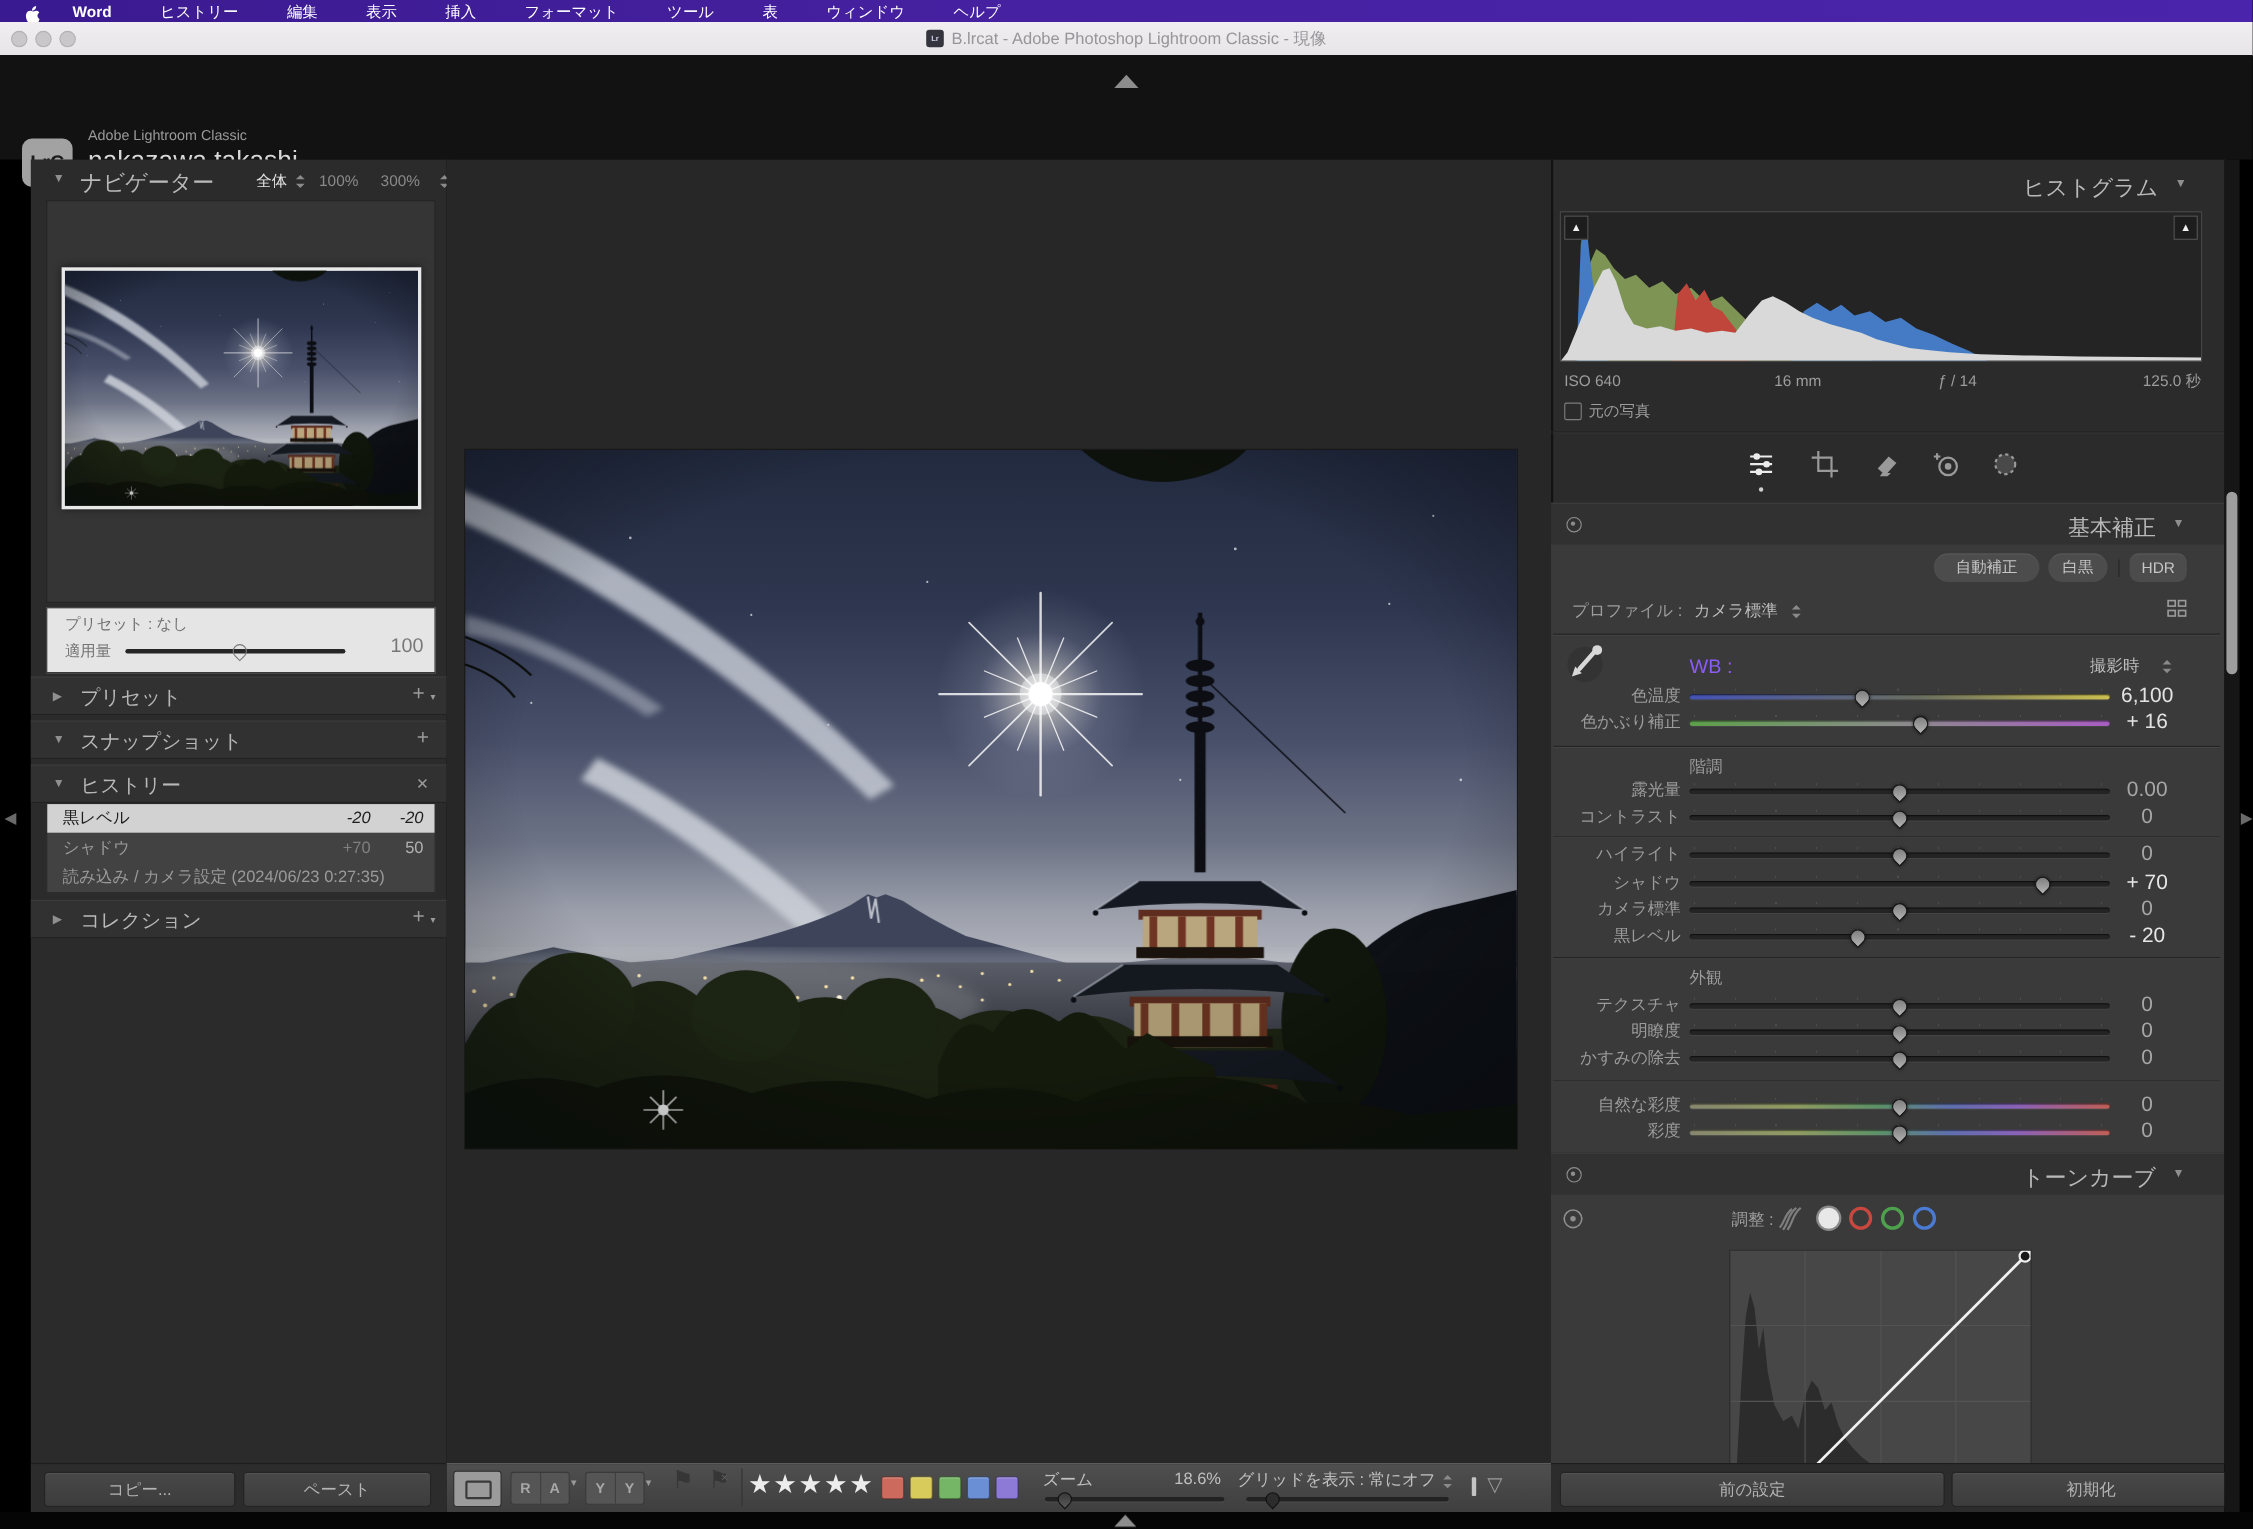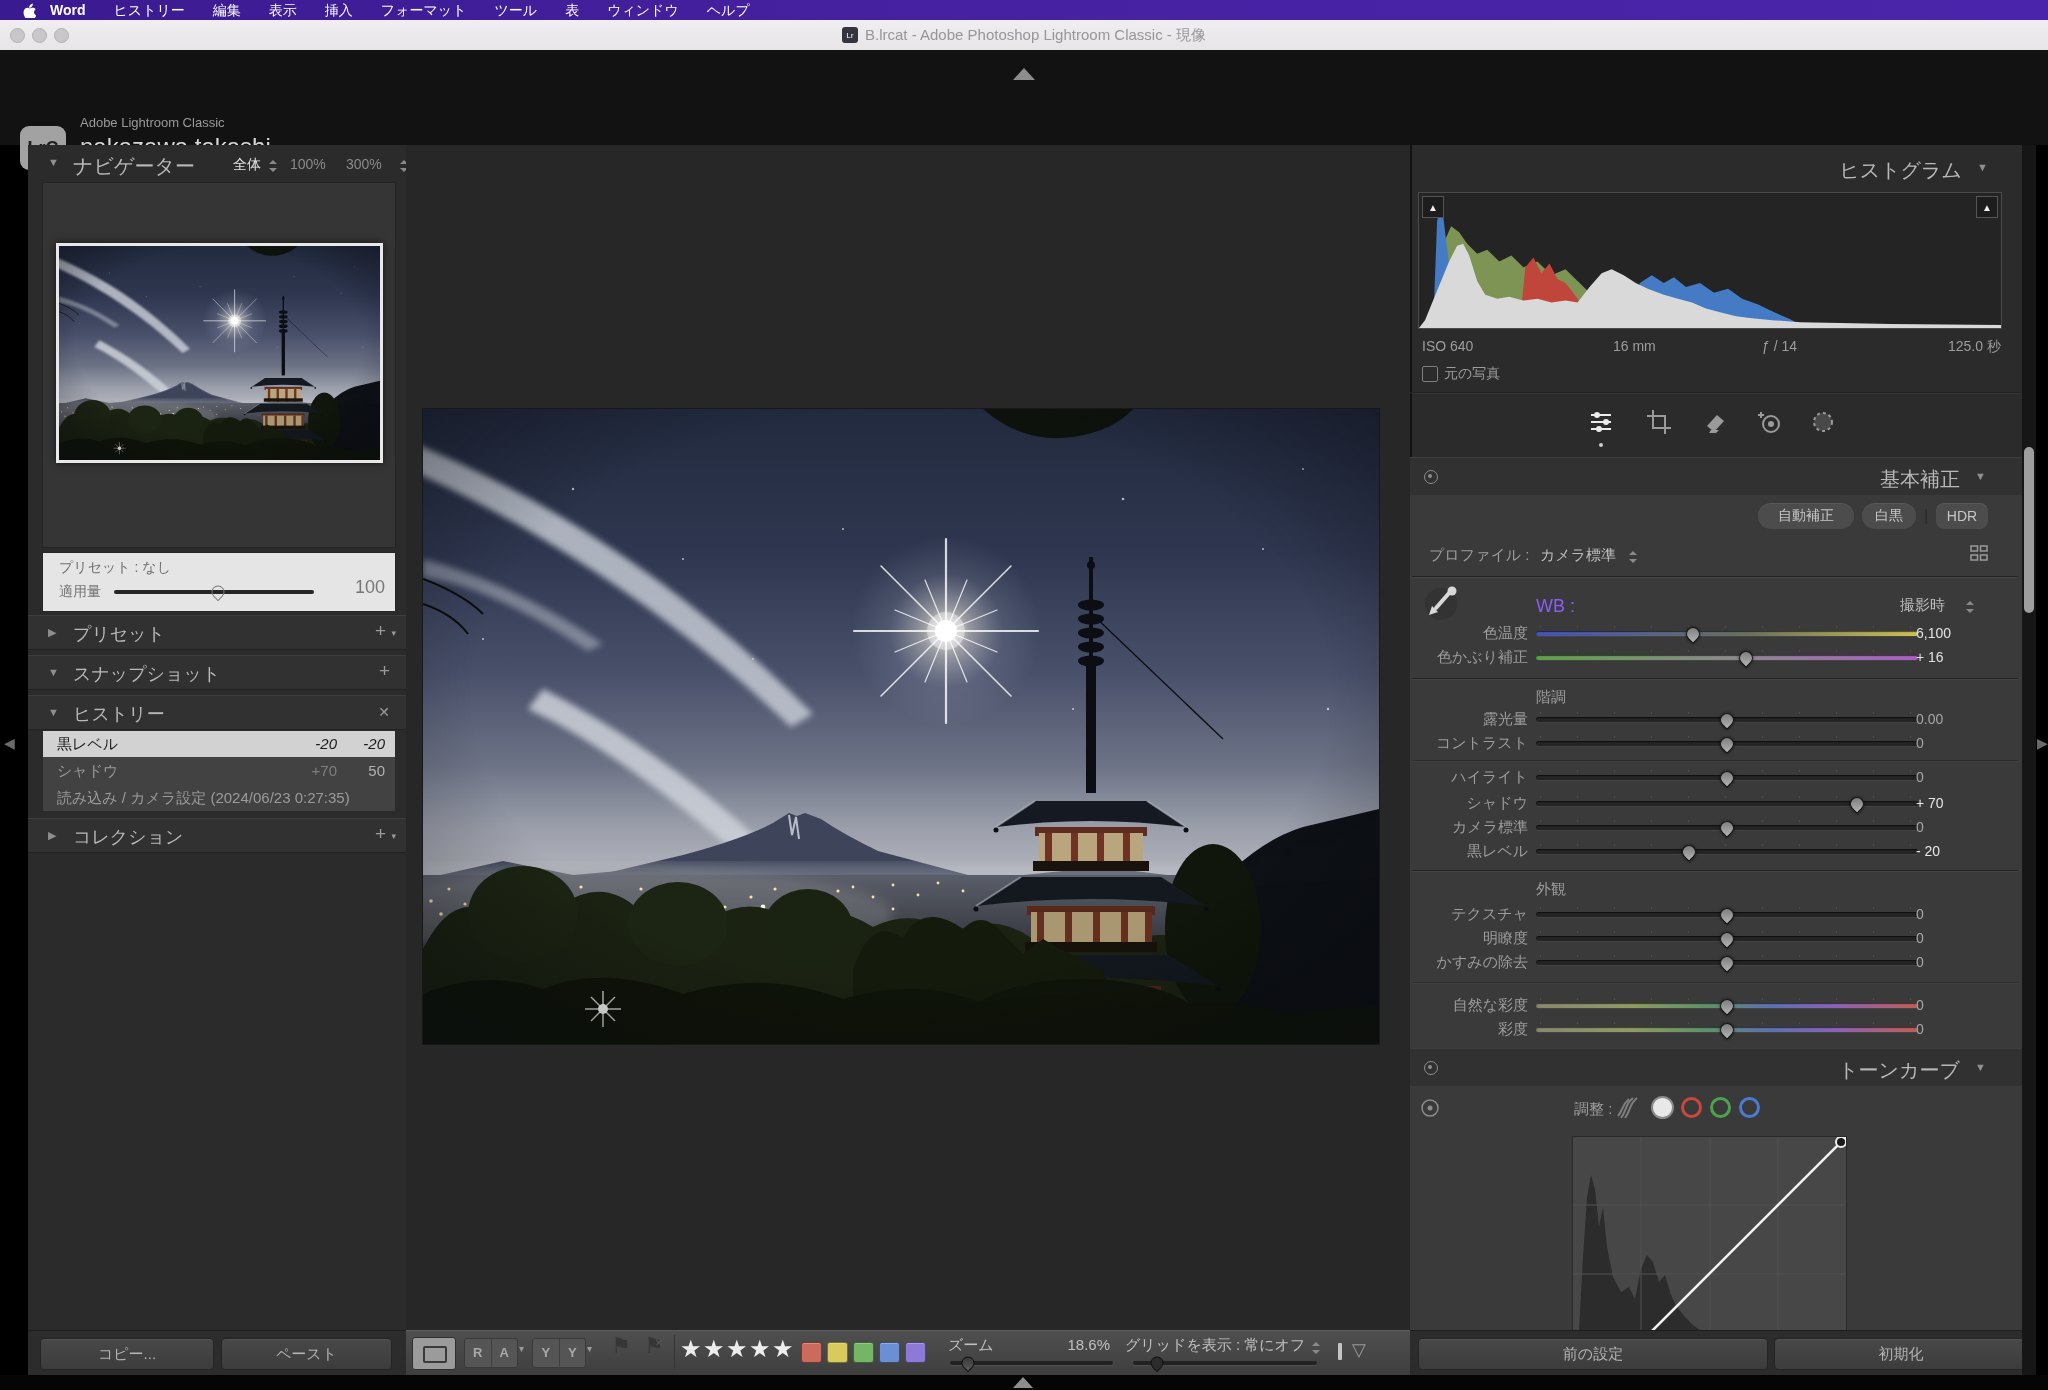--- a/index.html
+++ b/index.html
@@ -2,21 +2,21 @@
 <html><head>
 <meta charset="utf-8">
 <title>Lightroom Classic</title>
 <style>
   html,body{margin:0;padding:0;background:#000;}
   body{width:2048px;height:1390px;position:relative;overflow:hidden;
        font-family:"Liberation Sans","DejaVu Sans",sans-serif;color:#b5b5b5;}
   .abs{position:absolute;}
   
   .menubar{left:0;top:0;width:2048px;height:20px;background:linear-gradient(90deg,#3a1a90,#45209f 40%,#4a25ab);
-           display:flex;align-items:center;gap:0;color:#fff;font-size:14px;}
+           display:flex;align-items:flex-end;gap:16px;color:#fff;font-size:14px;}
   .menubar .mi{padding:0 14px;line-height:20px;}
   .menubar .appname{font-weight:bold;}
   .apple-svg{width:14px;height:16px;margin-left:22px;}
   
   .titlebar{left:0;top:20px;width:2048px;height:30px;background:linear-gradient(#f0eef1,#e7e5e8);
             border-bottom:1px solid #bdbbbe;display:flex;align-items:center;justify-content:center;}
   .tl{position:absolute;top:8px;width:13px;height:13px;border-radius:50%;background:#c9c7c9;border:1px solid #b3b1b3;}
   .title-wrap{display:flex;align-items:center;gap:7px;color:#96959a;font-size:15px;}
   .lricon{width:16px;height:16px;border-radius:3px;background:#33343d;color:#cfd3e8;font-size:7px;font-weight:bold;
           display:flex;align-items:center;justify-content:center;}
@@ -49,21 +49,21 @@
   .strack{position:absolute;left:1536px;top:9px;width:382px;height:5px;background:#242424;border-radius:3px;
           box-shadow:0 1px 0 rgba(255,255,255,.05), inset 0 1px 1px rgba(0,0,0,.6);}
   .strack::before{content:"";position:absolute;left:4px;right:4px;top:-5px;height:2px;
           background:repeating-linear-gradient(90deg,rgba(255,255,255,.10) 0 1px,transparent 1px 37px);}
   .tr-temp{background:linear-gradient(90deg,#4553b4,#6a6f60 55%,#ccc052);}
   .tr-tint{background:linear-gradient(90deg,#5ea04b,#8b8b8b 50%,#a85ec2);}
   .tr-vib{background:linear-gradient(90deg,#87876f,#909b62 25%,#5d9168 45%,#5e6fae 62%,#8a62b8 78%,#bf5f55);}
   .sthumb{position:absolute;top:50%;left:50%;width:12px;height:12px;background:linear-gradient(135deg,#b4b4b4,#767676);
           border:1px solid #161616;border-radius:0 50% 50% 50%;transform:translate(-50%,-50%) rotate(225deg);
           box-shadow:0 0 3px rgba(0,0,0,.7);}
-  .sval{position:absolute;left:1916px;width:72px;text-align:left;font-size:14px;line-height:22px;color:#a6a6a6;}
+  .sval{position:absolute;left:1916px;width:72px;text-align:center;font-size:19px;line-height:22px;color:#a6a6a6;}
   .gdiv{position:absolute;left:1412px;width:606px;height:1px;background:#232323;box-shadow:0 1px 0 rgba(255,255,255,.05);}
   .grplabel{position:absolute;left:1536px;font-size:15px;color:#9c9c9c;}
   
   .toolbar{left:406px;top:1330px;width:1004px;height:45px;background:linear-gradient(#4f4f4f,#3e3e3e);
            border-top:1px solid #5b5b5b;}
   .bstrip{background:#2c2c2c;border-top:1px solid #1d1d1d;}
   .ministrack{position:absolute;height:4px;background:#222;border-radius:2px;box-shadow:0 1px 0 rgba(255,255,255,.08);}
   .minithumb{position:absolute;top:50%;width:11px;height:11px;background:linear-gradient(135deg,#5a5a5a,#333);
           border:1px solid #111;border-radius:0 50% 50% 50%;transform:translate(-50%,-50%) rotate(225deg);}
   .star{font-size:24px;color:#ededed;letter-spacing:2px;}

